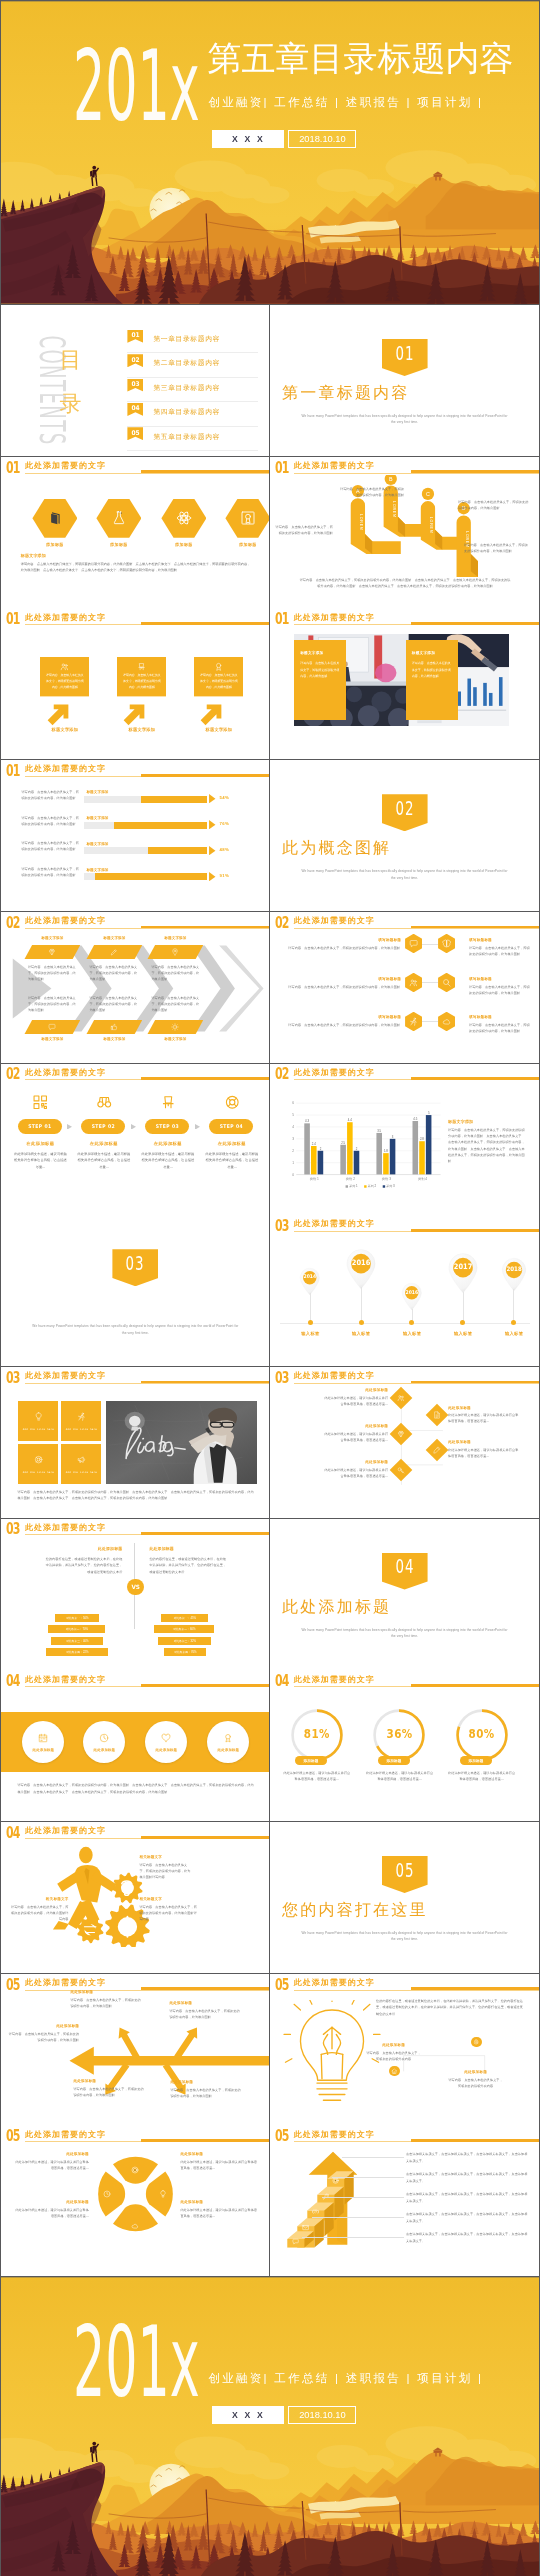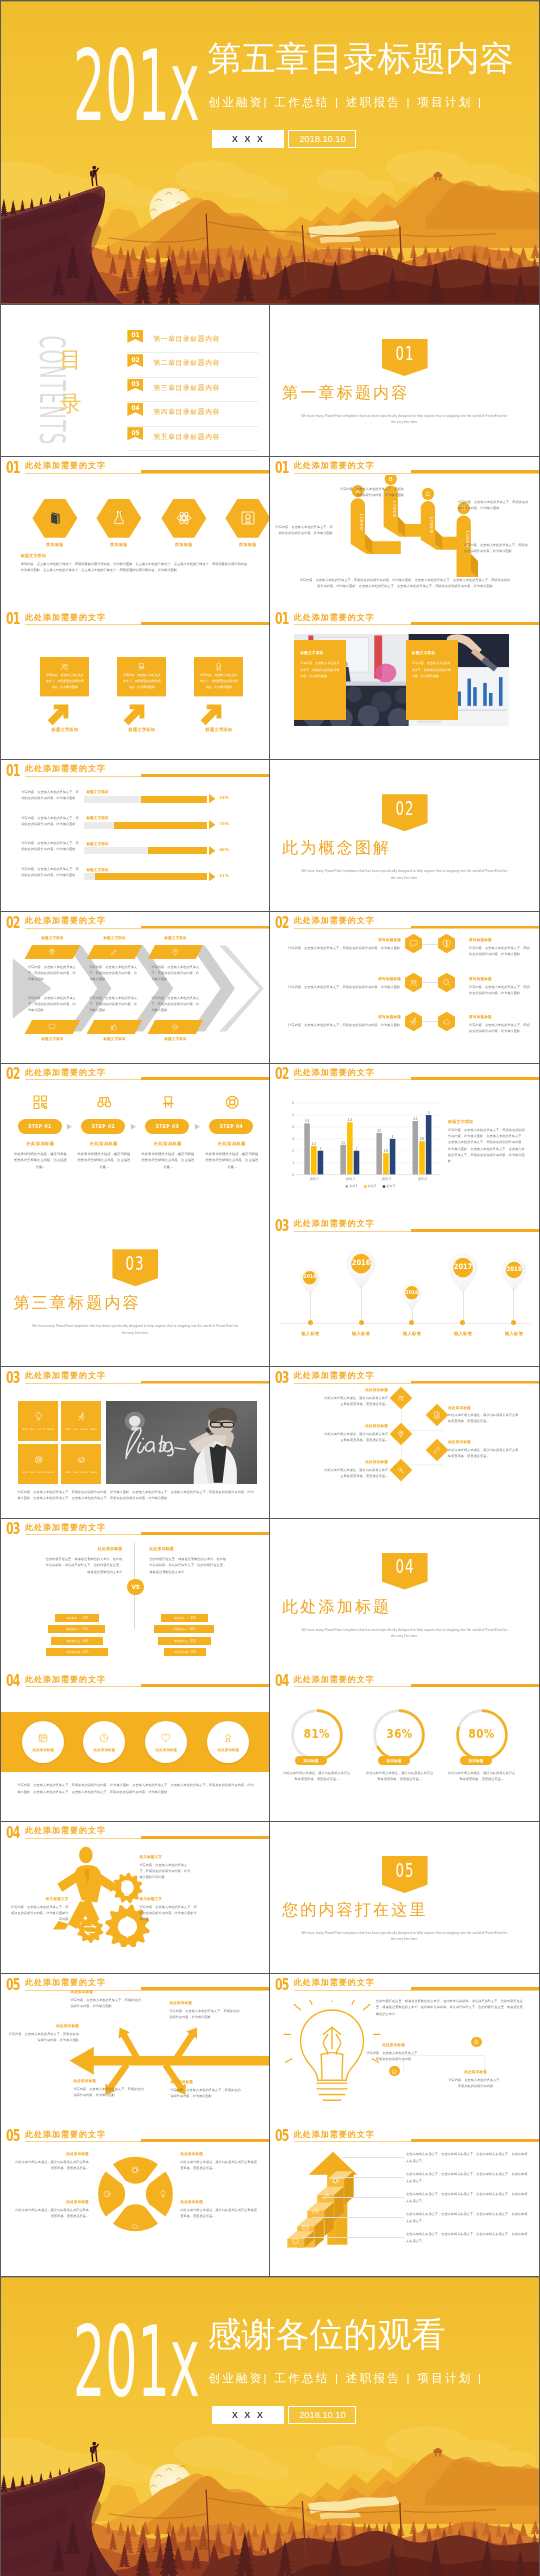--- a/index.html
+++ b/index.html
@@ -856,21 +856,20 @@
           <rect x="145.0" y="125" width="3.4" height="3.4" fill="#264478"></rect>
           <text x="150.0" y="128" font-size="4.2" fill="#777" font-family="Liberation Sans">系列 3</text>
         </svg>
         <div class="s3h" style="left:178px;top:55px">标题文字添加</div>
         <div class="tiny" style="left:178px;top:63px;width:77px;line-height:2.05">详写内容　点击输入本栏的具体文字，简明扼要的说明分项内容，此为概念图解　点击输入本栏的具体文字　点击输入本栏的具体文字，简明扼要的说明分项内容，此为概念图解　点击输入本栏的具体文字　点击输入本栏的具体文字，简明扼要的说明分项内容，此为概念图解</div>
       </div>
 <div class="slide">
         <div class="chapBadge">
           <span>03</span>
         </div>
-        <div class="chapT">第三章标题内容</div>
         <div class="chapS">We have many PowerPoint templates that has been specifically designed to help anyone that is stepping into the world of PowerPoint for the very first time.</div>
       </div>
 <div class="slide">
         <div class="shd">
           <span class="num">03</span>
           <span class="ttl">此处添加需要的文字</span>
           <span class="ul"></span>
           <span class="bar"></span>
         </div>
         <div class="tlline"></div>
@@ -1604,19 +1603,18 @@
           </g>
 <g stroke="#a8531f" stroke-width="0.9" fill="none" opacity="0.85">
 <path d="M289 308 C340 318 384 322 423 322"></path>
             <path d="M425 324 C472 330 518 328 557 326"></path>
 <path d="M560 326 C600 330 650 326 690 324"></path>
             <path d="M150 330 C200 338 250 338 286 330"></path>
           </g>
 </g>
       </svg>
       <div class="yr">201x</div>
-      <div class="h1">感谢各位的观看</div>
       <div class="hsub">创业融资| 工作总结 | 述职报告 | 项目计划 |</div>
       <div class="hb1">X X X</div>
       <div class="hb2">2018.10.10</div>
     </div>
 </div>
 
 
 </body></html>

